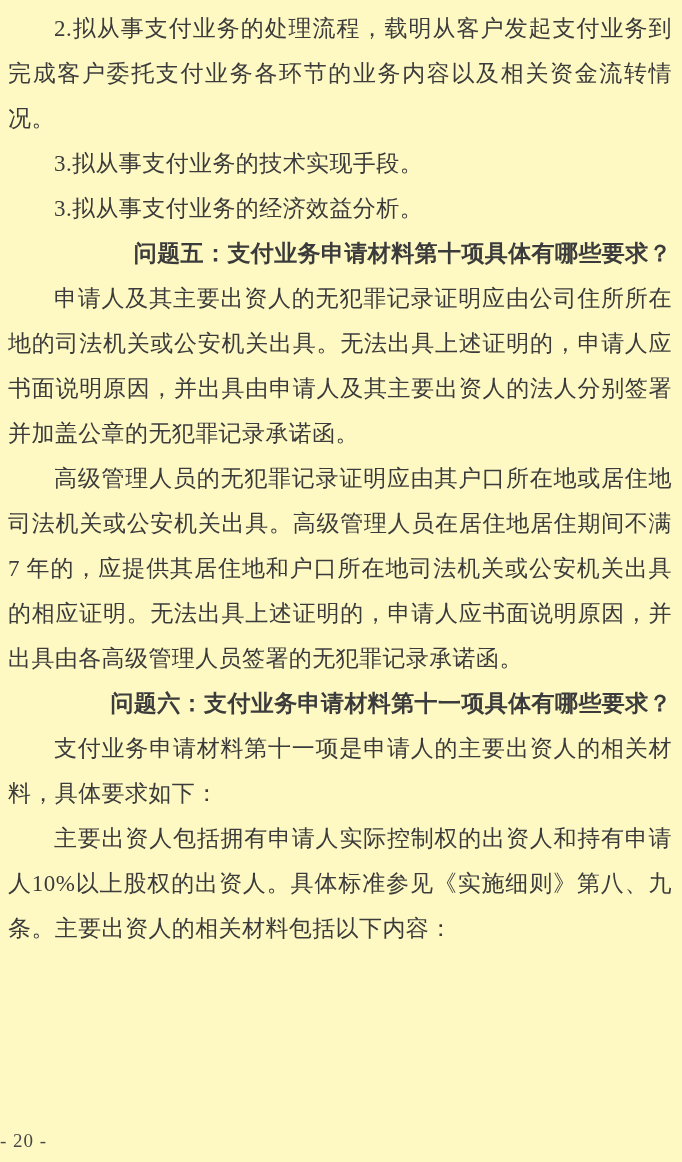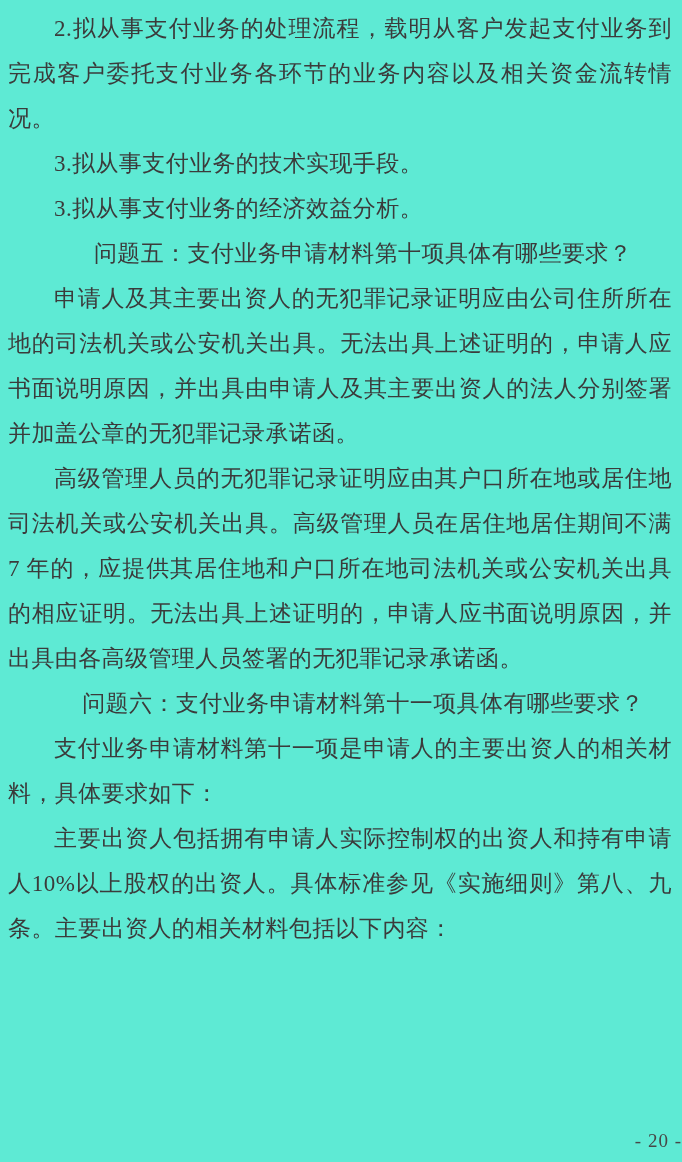--- a/index.html
+++ b/index.html
@@ -4,21 +4,21 @@
 <style>
   html, body {
     margin: 0;
     padding: 0;
     background: #ffffff;
   }
   .page {
     position: relative;
     width: 682px;
     height: 1162px;
-    background: #5eead4;
+    background: #fef9c3;
     font-family: "Liberation Serif", "DejaVu Serif", serif;
     color: #3b3b3b;
     overflow: hidden;
     box-sizing: border-box;
   }
   .content {
     position: absolute;
     top: 6px;
     left: 8px;
     width: 664px;
@@ -26,29 +26,29 @@
   .content p {
     margin: 0;
     font-size: 23px;
     line-height: 45px;
     text-align: justify;
     text-indent: 46px;
     letter-spacing: 0.4px;
     word-break: break-all;
   }
   .content p.heading {
-    font-weight: normal;
-    text-align: center;
+    font-weight: bold;
+    text-align: right;
   }
   .footer {
     position: absolute;
     bottom: 10px;
     left: 0;
     width: 100%;
-    text-align: right;
+    text-align: left;
     font-size: 19px;
     letter-spacing: 1px;
     color: #474747;
   }
 </style>
 </head>
 <body>
 
 <div class="page">
   <div class="content">

